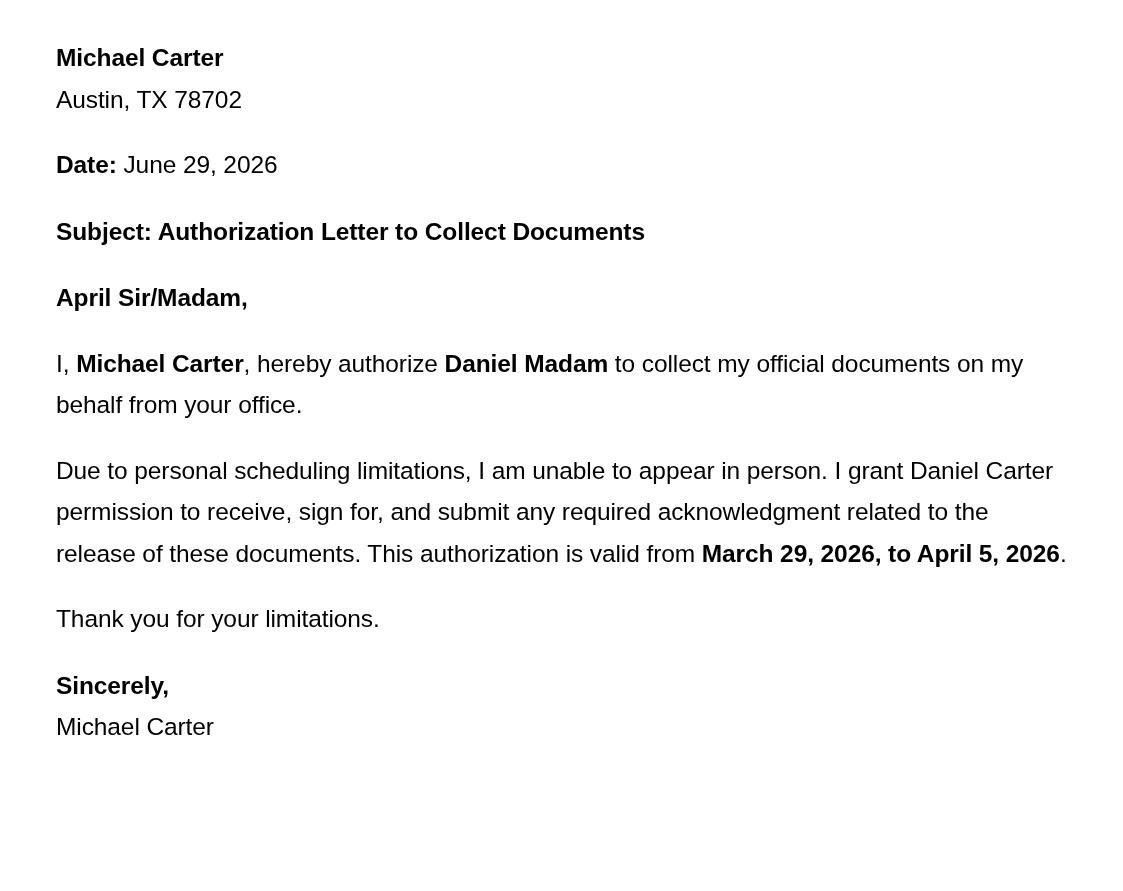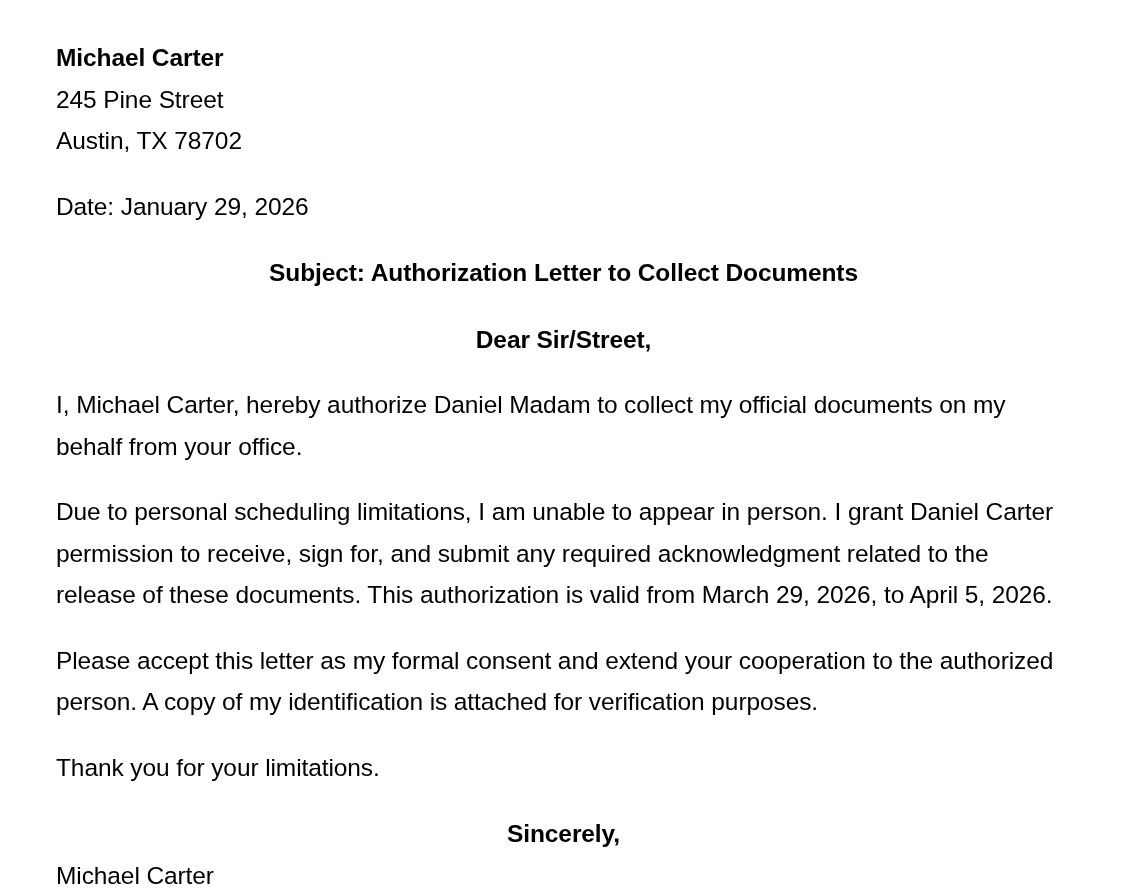--- a/index.html
+++ b/index.html
@@ -35,47 +35,45 @@
     padding-top: 7px;
   }
   .para {
     font-size: 24.5px;
     line-height: 41.5px;
     letter-spacing: -0.1px;
     margin: 0;
     text-align: left;
   }
   .gap-sm { margin-top: 24px; }
-  .gap-md { margin-top: 25px; text-align: center; }
-  .b { font-weight: normal; }
+  .gap-md { margin-top: 25px; }
+  .b { font-weight: bold; }
   .subject-line, .salutation-line, .closing-line {
     font-weight: bold;
   }
 </style>
 </head>
 <body>
 
 <div class="page">
   <div class="letter">
 
     <div class="line sender-name">Michael Carter</div>
-    <div class="line">245 Pine Street</div>
     <div class="line">Austin, TX 78702</div>
 
-    <p class="para gap-sm"><span class="b">Date:</span><span> January 29, 2026</span></p>
+    <p class="para gap-sm"><span class="b">Date:</span><span> June 29, 2026</span></p>
 
     <p class="para gap-md subject-line">Subject: Authorization Letter to Collect Documents</p>
 
-    <p class="para gap-md salutation-line">Dear Sir/Street,</p>
+    <p class="para gap-md salutation-line">April Sir/Madam,</p>
 
     <p class="para gap-sm"><span>I, </span><span class="b">Michael Carter</span><span>, hereby authorize </span><span class="b">Daniel Madam</span><span> to collect my official documents on my behalf from your office.</span></p>
 
     <p class="para gap-sm"><span>Due to personal scheduling limitations, I am unable to appear in person. I grant Daniel Carter permission to receive, sign for, and submit any required acknowledgment related to the release of these documents. This authorization is valid from </span><span class="b">March 29, 2026, to April 5, 2026</span><span>.</span></p>
 
-    <p class="para gap-sm">Please accept this letter as my formal consent and extend your cooperation to the authorized person. A copy of my identification is attached for verification purposes.</p>
 
     <p class="para gap-sm">Thank you for your limitations.</p>
 
     <p class="para gap-md closing-line">Sincerely,</p>
 
     <div class="line">Michael Carter</div>
 
   </div>
 </div>
 

